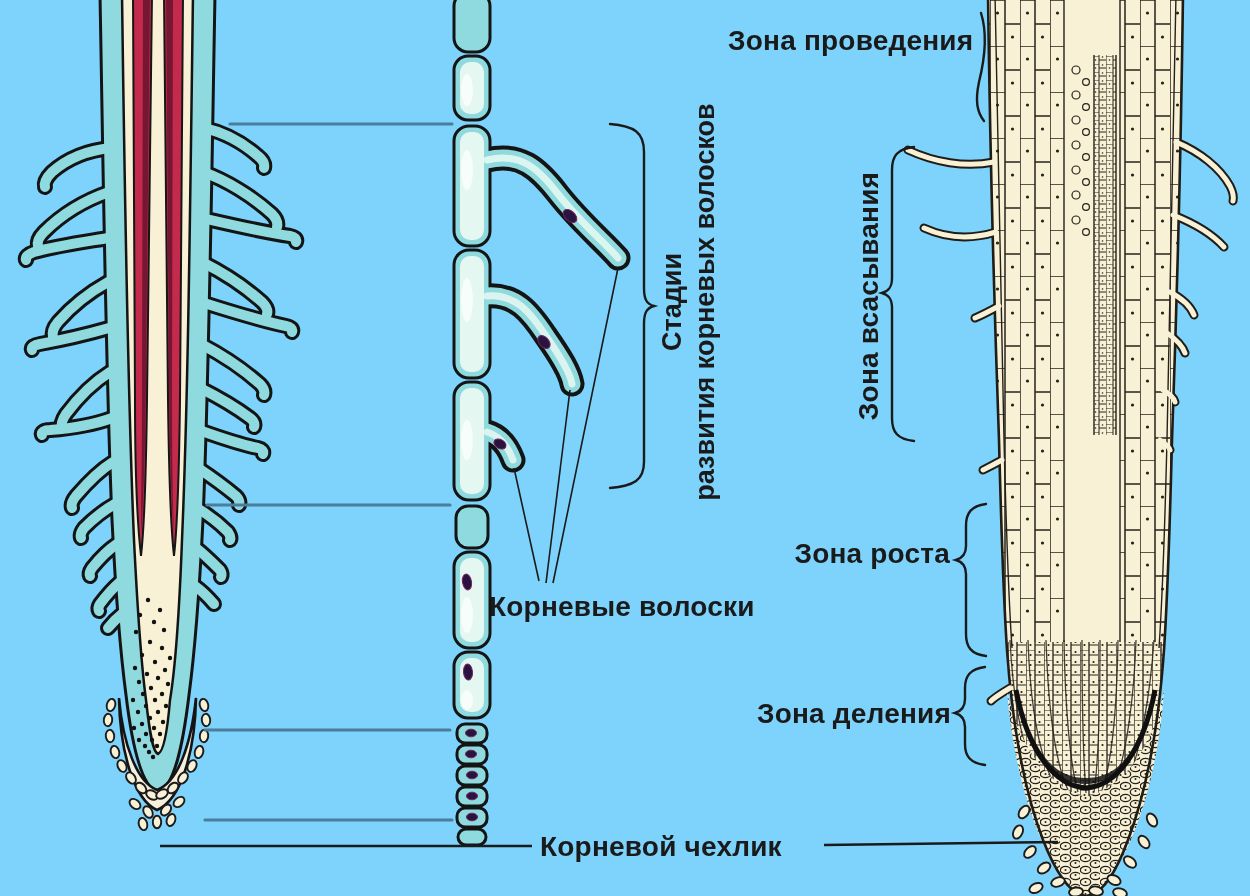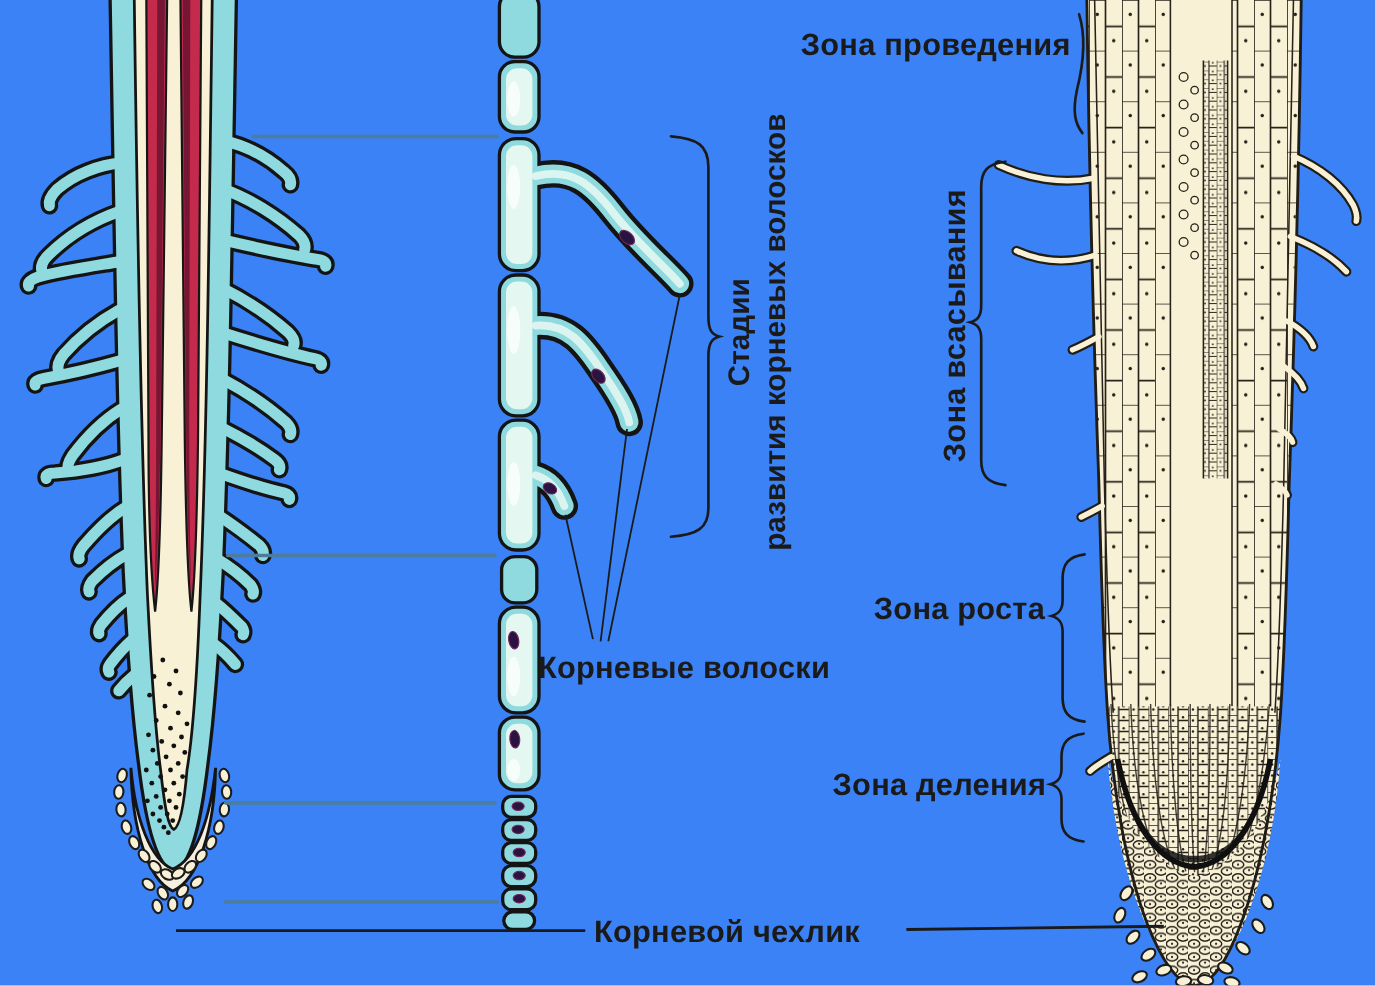--- a/index.html
+++ b/index.html
@@ -1,16 +1,16 @@
 <!DOCTYPE html>
 <html><head>
 <meta charset="utf-8">
 <style>
   html,body{margin:0;padding:0;background:#f8f1d5;}
-  .page{position:relative;width:1250px;height:896px;background:#3b82f6;overflow:hidden;}
+  .page{position:relative;width:1250px;height:896px;background:#7dd3fc;overflow:hidden;}
   svg{display:block;}
   text{font-family:"Liberation Sans",sans-serif;font-weight:700;fill:#1a1a1a;}
   .lbl{font-size:28px;letter-spacing:.2px;}
   .lbl-sm{font-size:27px;}
   .brace{fill:none;stroke:#1a1a1a;stroke-width:2.4;stroke-linecap:round;}
   .zline{stroke:#4c7d9b;stroke-width:3.2;stroke-linecap:round;}
   .ptr{stroke:#1a1a1a;stroke-width:1.6;fill:none;}
   .capline{stroke:#1a1a1a;stroke-width:2.6;}
   .hairB{fill:none;stroke:#141414;stroke-width:16;stroke-linecap:round;}
   .hairC{fill:none;stroke:#8edade;stroke-width:10;stroke-linecap:round;}

